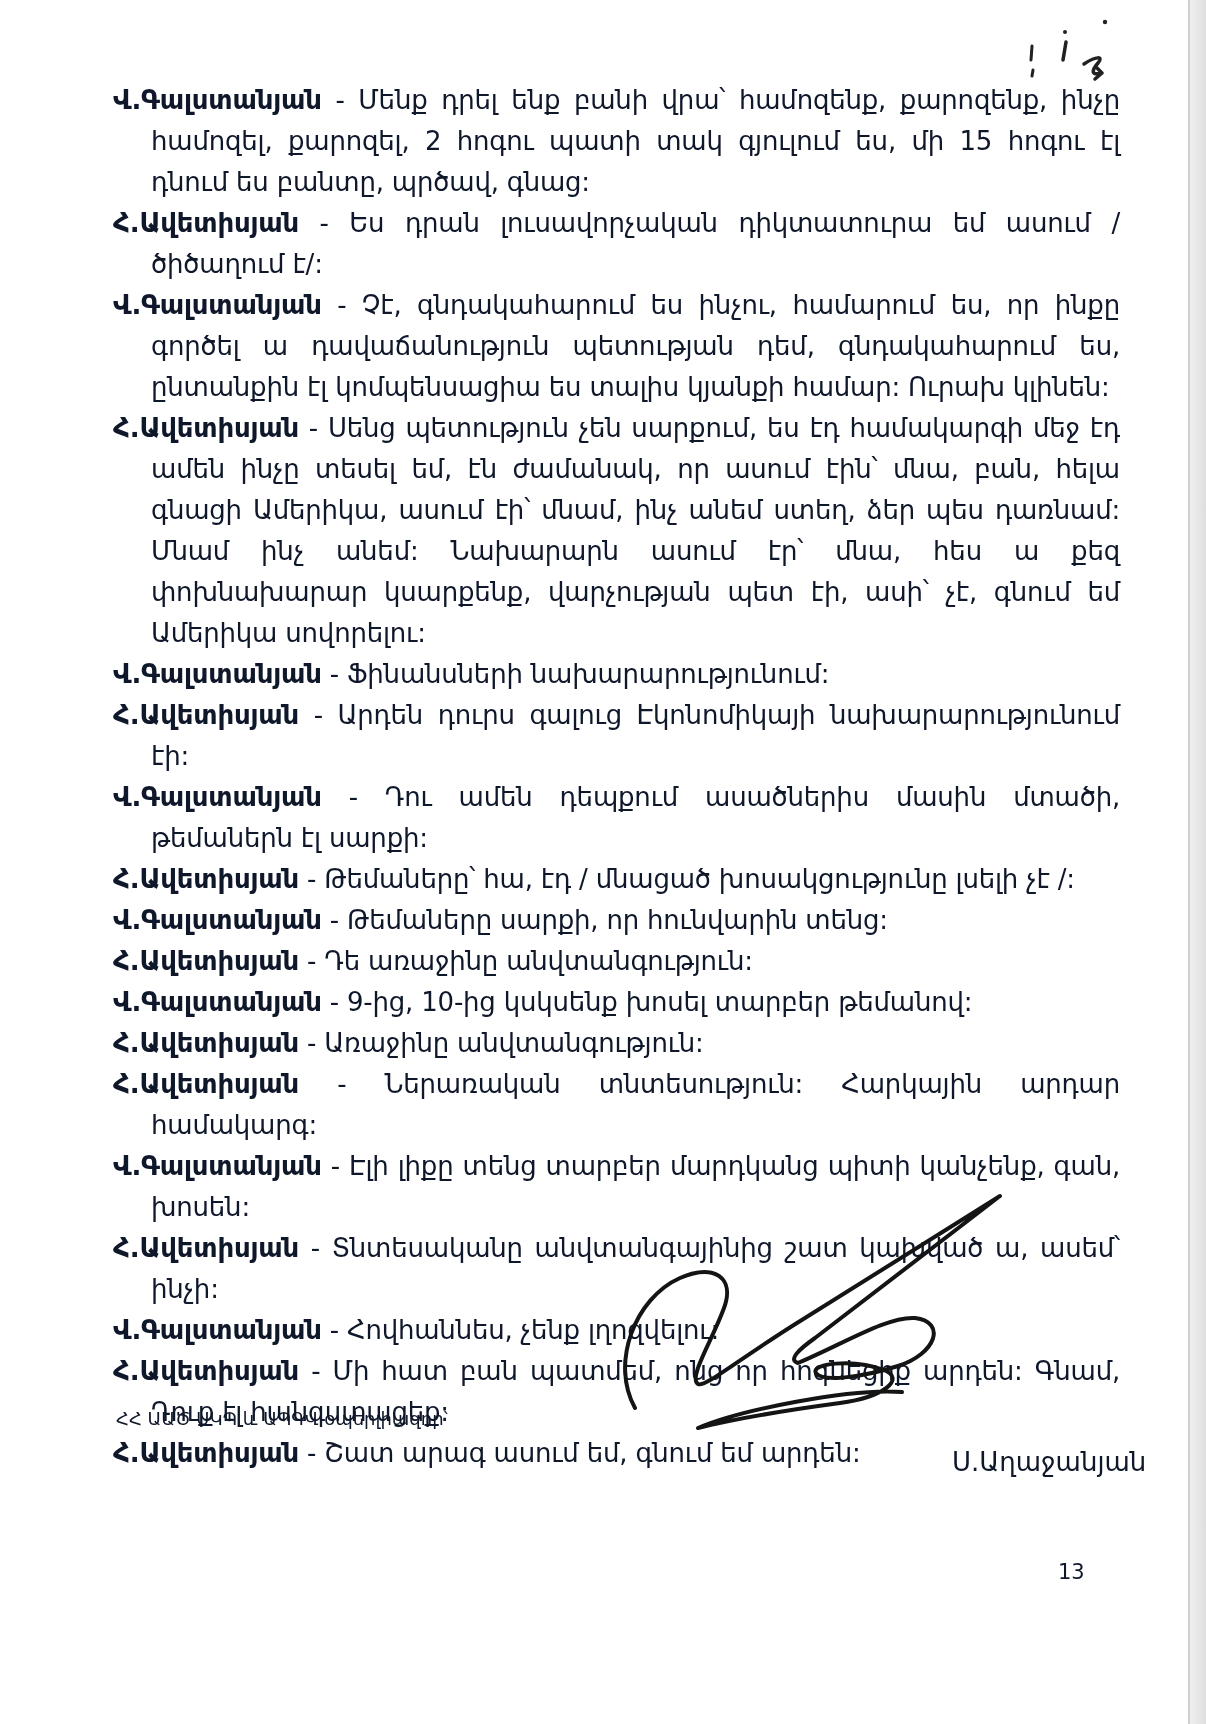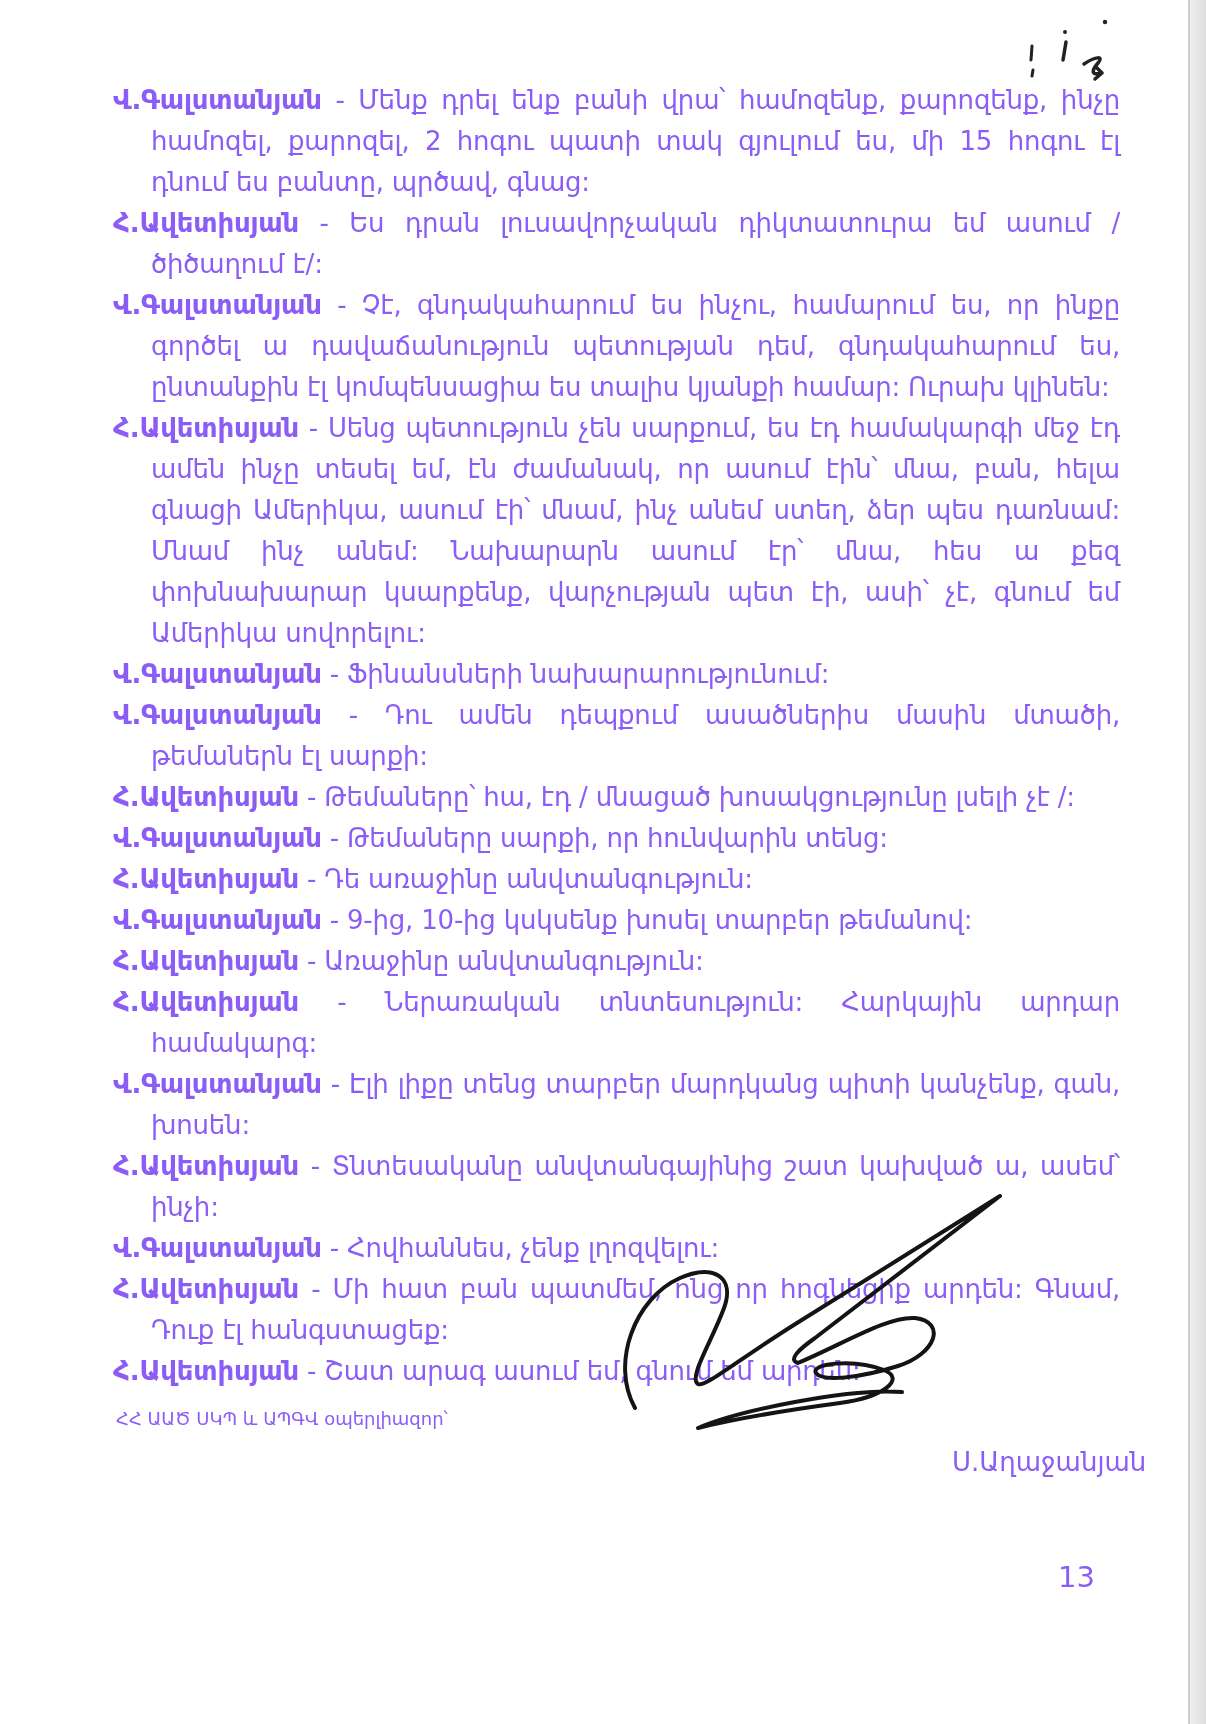--- a/index.html
+++ b/index.html
@@ -3,21 +3,21 @@
 <meta charset="utf-8">
 <style>
   html, body { margin: 0; padding: 0; background: #888; }
   .page {
     position: relative;
     width: 1206px;
     height: 1724px;
     margin: 0 auto;
     background: #ffffff;
     font-family: "DejaVu Sans", sans-serif;
-    color: #8b5cf6;
+    color: #0f172a;
     overflow: hidden;
   }
   
   .scan-edge {
     position: absolute;
     top: 0; right: 0; bottom: 0;
     width: 16px;
     background: linear-gradient(to right, #efefef, #dedede);
     border-left: 2px solid #cfcfcf;
   }
@@ -63,21 +63,21 @@
     position: absolute;
     left: 600px;
     top: 1178px;
     width: 430px;
     height: 270px;
   }
   .page-number {
     position: absolute;
     left: 1058px;
     top: 1560px;
-    font-size: 29px;
+    font-size: 21px;
   }
 </style>
 </head>
 <body>
 
 <div class="page">
 
   <svg class="pen-marks" viewBox="0 0 124 80">
     <path d="M30 34 L29 48" stroke="#222" stroke-width="3" fill="none" stroke-linecap="round"></path>
     <path d="M31 58 L30 64" stroke="#222" stroke-width="3" fill="none" stroke-linecap="round"></path>
@@ -86,20 +86,21 @@
     <circle cx="103" cy="10" r="2.2" fill="#222"></circle>
     <path d="M82 52 C 94 44 102 44 96 51 C 90 58 88 64 100 61 L 94 55 M 100 61 L 93 67" stroke="#222" stroke-width="3.5" fill="none" stroke-linecap="round" stroke-linejoin="round"></path>
   </svg>
 
   <div class="text-block">
       <p class="entry"><b>Վ.Գալստանյան</b><span> - Մենք դրել ենք բանի վրա՝ համոզենք, քարոզենք, ինչը համոզել, քարոզել, 2 հոգու պատի տակ գյուլում ես, մի 15 հոգու էլ դնում ես բանտը, պրծավ, գնաց:</span></p>
       <p class="entry"><b>Հ.Ավետիսյան</b><span> - Ես դրան լուսավորչական դիկտատուրա եմ ասում /ծիծաղում է/:</span></p>
       <p class="entry"><b>Վ.Գալստանյան</b><span> - Չէ, գնդակահարում ես ինչու, համարում ես, որ ինքը գործել ա դավաճանություն պետության դեմ, գնդակահարում ես, ընտանքին էլ կոմպենսացիա ես տալիս կյանքի համար: Ուրախ կլինեն:</span></p>
       <p class="entry"><b>Հ.Ավետիսյան</b><span> - Սենց պետություն չեն սարքում, ես էդ համակարգի մեջ էդ ամեն ինչը տեսել եմ, էն ժամանակ, որ ասում էին՝ մնա, բան, հելա գնացի Ամերիկա, ասում էի՝ մնամ, ինչ անեմ ստեղ, ձեր պես դառնամ: Մնամ ինչ անեմ: Նախարարն ասում էր՝ մնա, հես ա քեզ փոխնախարար կսարքենք, վարչության պետ էի, ասի՝ չէ, գնում եմ Ամերիկա սովորելու:</span></p>
       <p class="entry"><b>Վ.Գալստանյան</b><span> - Ֆինանսների նախարարությունում:</span></p>
+      <p class="entry"><b>Հ.Ավետիսյան</b><span> - Արդեն դուրս գալուց Էկոնոմիկայի նախարարությունում էի:</span></p>
       <p class="entry"><b>Վ.Գալստանյան</b><span> - Դու ամեն դեպքում ասածներիս մասին մտածի, թեմաներն էլ սարքի:</span></p>
       <p class="entry"><b>Հ.Ավետիսյան</b><span> - Թեմաները՝ հա, էդ / մնացած խոսակցությունը լսելի չէ /:</span></p>
       <p class="entry"><b>Վ.Գալստանյան</b><span> - Թեմաները սարքի, որ հունվարին տենց:</span></p>
       <p class="entry"><b>Հ.Ավետիսյան</b><span> - Դե առաջինը անվտանգություն:</span></p>
       <p class="entry"><b>Վ.Գալստանյան</b><span> - 9-ից, 10-ից կսկսենք խոսել տարբեր թեմանով:</span></p>
       <p class="entry"><b>Հ.Ավետիսյան</b><span> - Առաջինը անվտանգություն:</span></p>
       <p class="entry"><b>Հ.Ավետիսյան</b><span> - Ներառական տնտեսություն: Հարկային արդար համակարգ:</span></p>
       <p class="entry"><b>Վ.Գալստանյան</b><span> - Էլի լիքը տենց տարբեր մարդկանց պիտի կանչենք, գան, խոսեն:</span></p>
       <p class="entry"><b>Հ.Ավետիսյան</b><span> - Տնտեսականը անվտանգայինից շատ կախված ա, ասեմ՝ ինչի:</span></p>
       <p class="entry"><b>Վ.Գալստանյան</b><span> - Հովհաննես, չենք լղոզվելու:</span></p>

